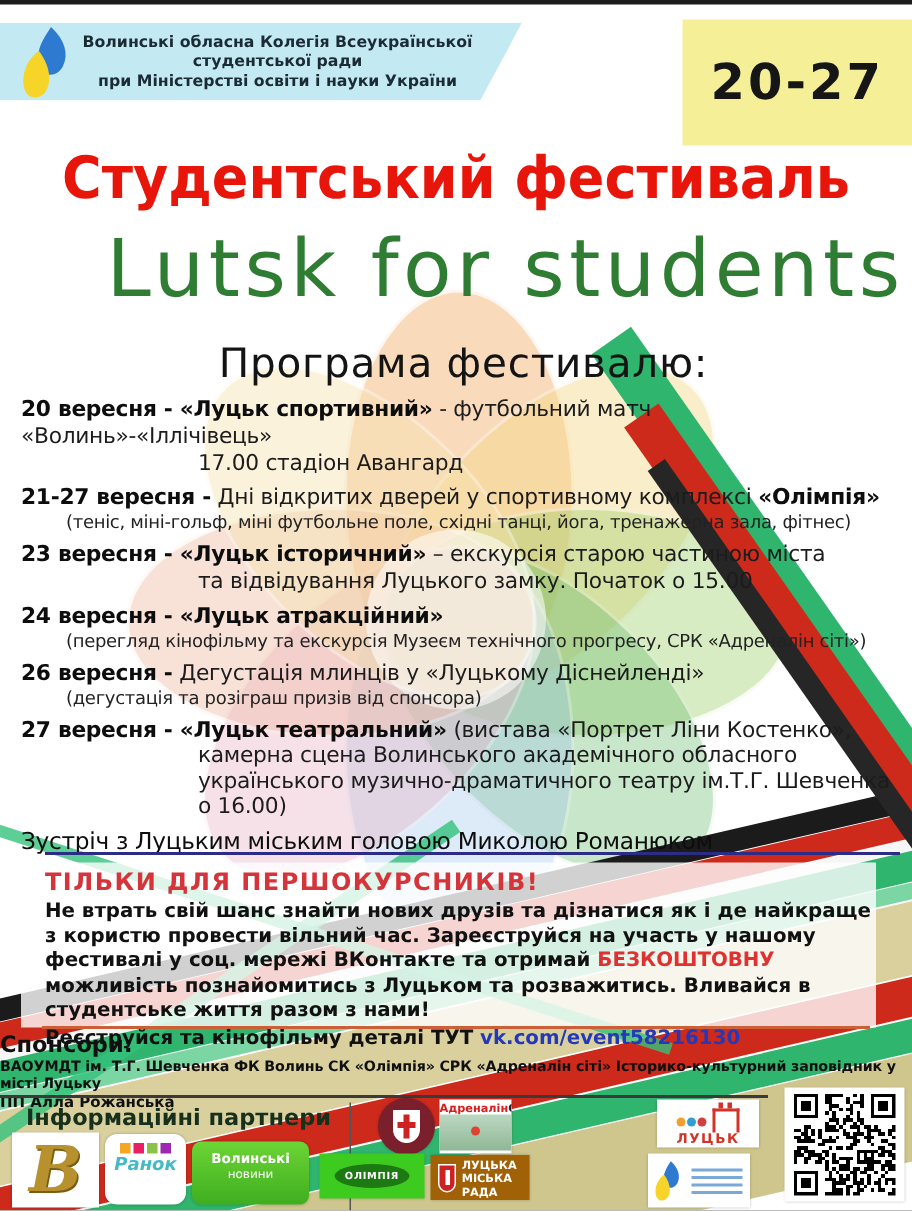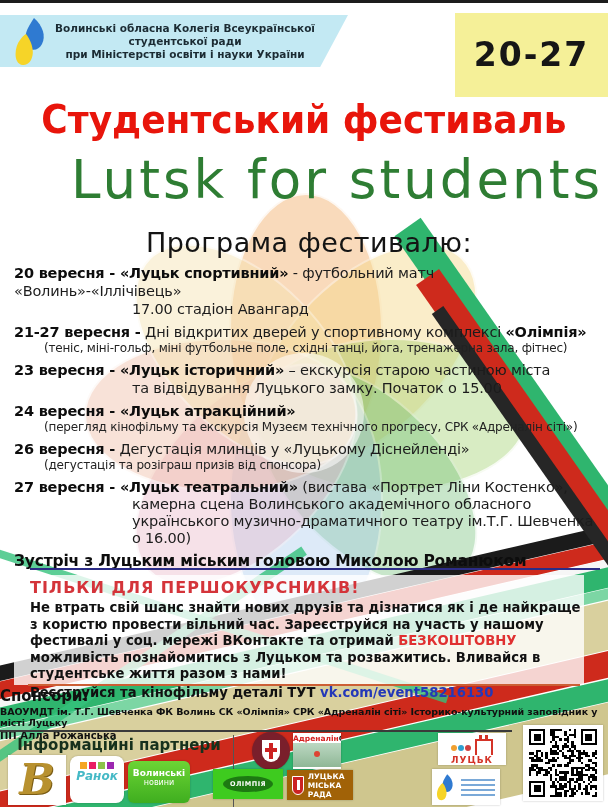--- a/index.html
+++ b/index.html
@@ -57,21 +57,21 @@
 
   
   .program{position:absolute;left:14px;right:4px;top:224px;z-index:3;color:#1c1c1c;}
   .prog-heading{font-size:27px;color:#141414;text-align:center;margin-bottom:6px;letter-spacing:.5px;}
   .pitem{margin-bottom:5px;font-size:14.5px;letter-spacing:-0.2px;line-height:18px;}
   .pitem b{color:#0d0d0d;}
   .pline{margin-left:118px;line-height:18px;}
   .pline:empty,.psmall:empty{display:none;}
   .psmall{margin-left:30px;font-size:12px;line-height:15px;color:#222;}
   .pl3{line-height:17px;}
-  .meeting{font-size:15.5px;font-weight:bold;color:#0d0d0d;margin-top:2px;letter-spacing:-0.2px;}
+  .meeting{font-size:15.5px;font-weight:normal;color:#0d0d0d;margin-top:2px;letter-spacing:-0.2px;}
 
   .line-blue{position:absolute;left:30px;right:8px;top:565px;height:2px;background:#2c2c86;z-index:3;}
   .line-orange{position:absolute;left:28px;right:28px;top:681px;height:2px;background:#cc5f35;z-index:3;}
 
   
   .fresh-panel{position:absolute;left:14px;right:24px;top:572px;height:110px;background:rgba(255,255,255,.8);z-index:2;}
   .fresh{position:absolute;left:30px;right:22px;top:575px;z-index:3;}
   .fresh-heading{font-size:16px;font-weight:bold;color:#d4343a;letter-spacing:1px;margin-bottom:3px;}
   .fresh-body{font-size:13.2px;font-weight:bold;color:#111;line-height:16.5px;margin:0;}
   .fresh-body .hl{color:#e03030;}
@@ -90,21 +90,21 @@
   .partners-heading{position:absolute;left:14px;top:733px;width:210px;text-align:center;z-index:3;
                     font-size:15px;font-weight:bold;color:#16301c;}
   .logo{position:absolute;z-index:3;background:#fff;box-shadow:0 0 2px rgba(0,0,0,.25);overflow:hidden;}
   .lg-b{left:8px;top:752px;width:58px;height:50px;display:flex;align-items:center;justify-content:center;}
   .lg-b span{font-family:"DejaVu Serif",serif;font-style:italic;font-weight:bold;font-size:42px;color:#b8912f;
              text-shadow:1px 1px 0 #7a5c14;line-height:40px;}
   .lg-ranok{left:70px;top:753px;width:54px;height:47px;border-radius:8px;text-align:center;}
   .lg-ranok .cubes{display:flex;gap:2px;justify-content:center;margin-top:6px;}
   .lg-ranok .cubes i{width:7px;height:7px;display:block;}
   .lg-ranok .rk{font-size:12px;font-weight:bold;font-style:italic;color:#45b9c6;line-height:14px;}
-  .lg-vn{left:128px;top:758px;width:62px;height:42px;border-radius:6px;
+  .lg-vn{left:128px;top:758px;width:78px;height:42px;border-radius:6px;
          background:linear-gradient(#6cd435,#3fae1f);color:#fff;text-align:center;padding-top:7px;box-sizing:border-box;}
   .lg-vn .v1{font-size:9px;font-weight:bold;line-height:10px;}
   .lg-vn .v2{font-size:8px;line-height:9px;}
   .lg-crest{left:252px;top:729px;width:38px;height:38px;border-radius:50%;background:#7a1f2b;
             display:flex;align-items:center;justify-content:center;}
   .lg-crest .shield{width:18px;height:22px;background:#fff;border-radius:0 0 9px 9px;position:relative;}
   .lg-crest .shield:before{content:"";position:absolute;left:7px;top:3px;width:4px;height:16px;background:#c22;}
   .lg-crest .shield:after{content:"";position:absolute;left:3px;top:8px;width:12px;height:4px;background:#c22;}
   .lg-adr{left:293px;top:730px;width:48px;height:36px;}
   .lg-adr .t{font-size:7.5px;font-weight:bold;text-align:center;line-height:9px;margin-top:1px;}

